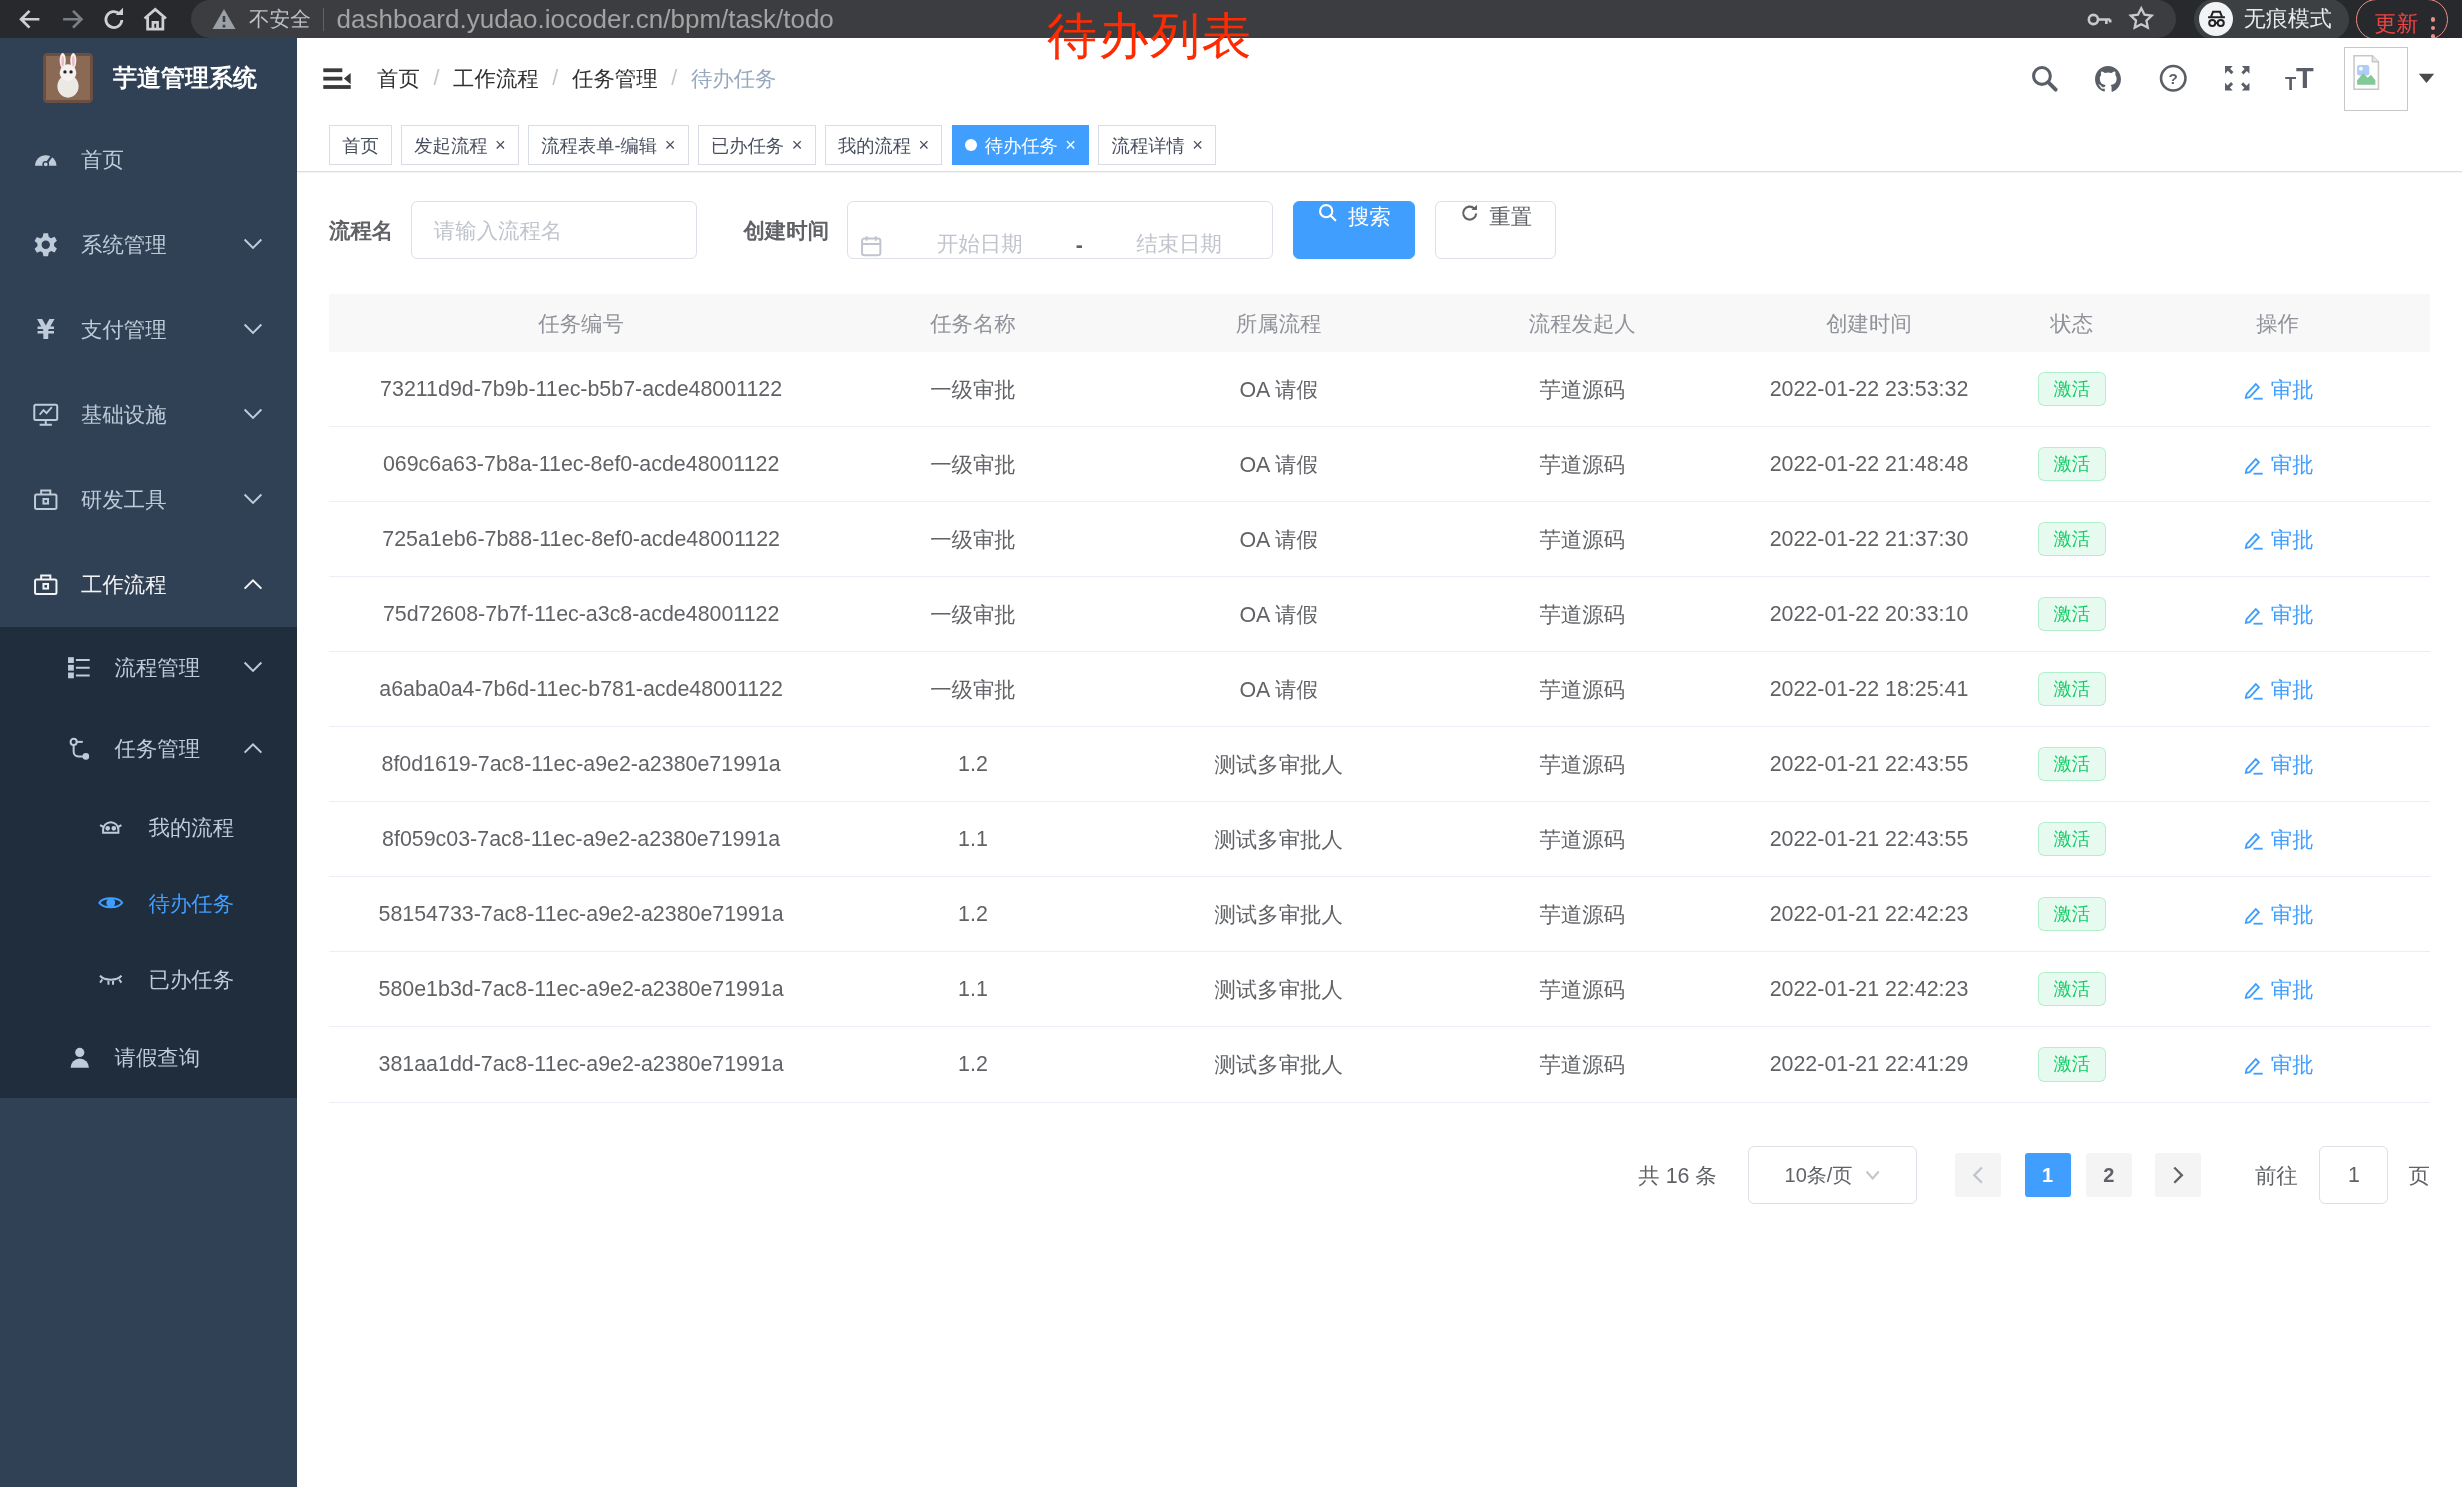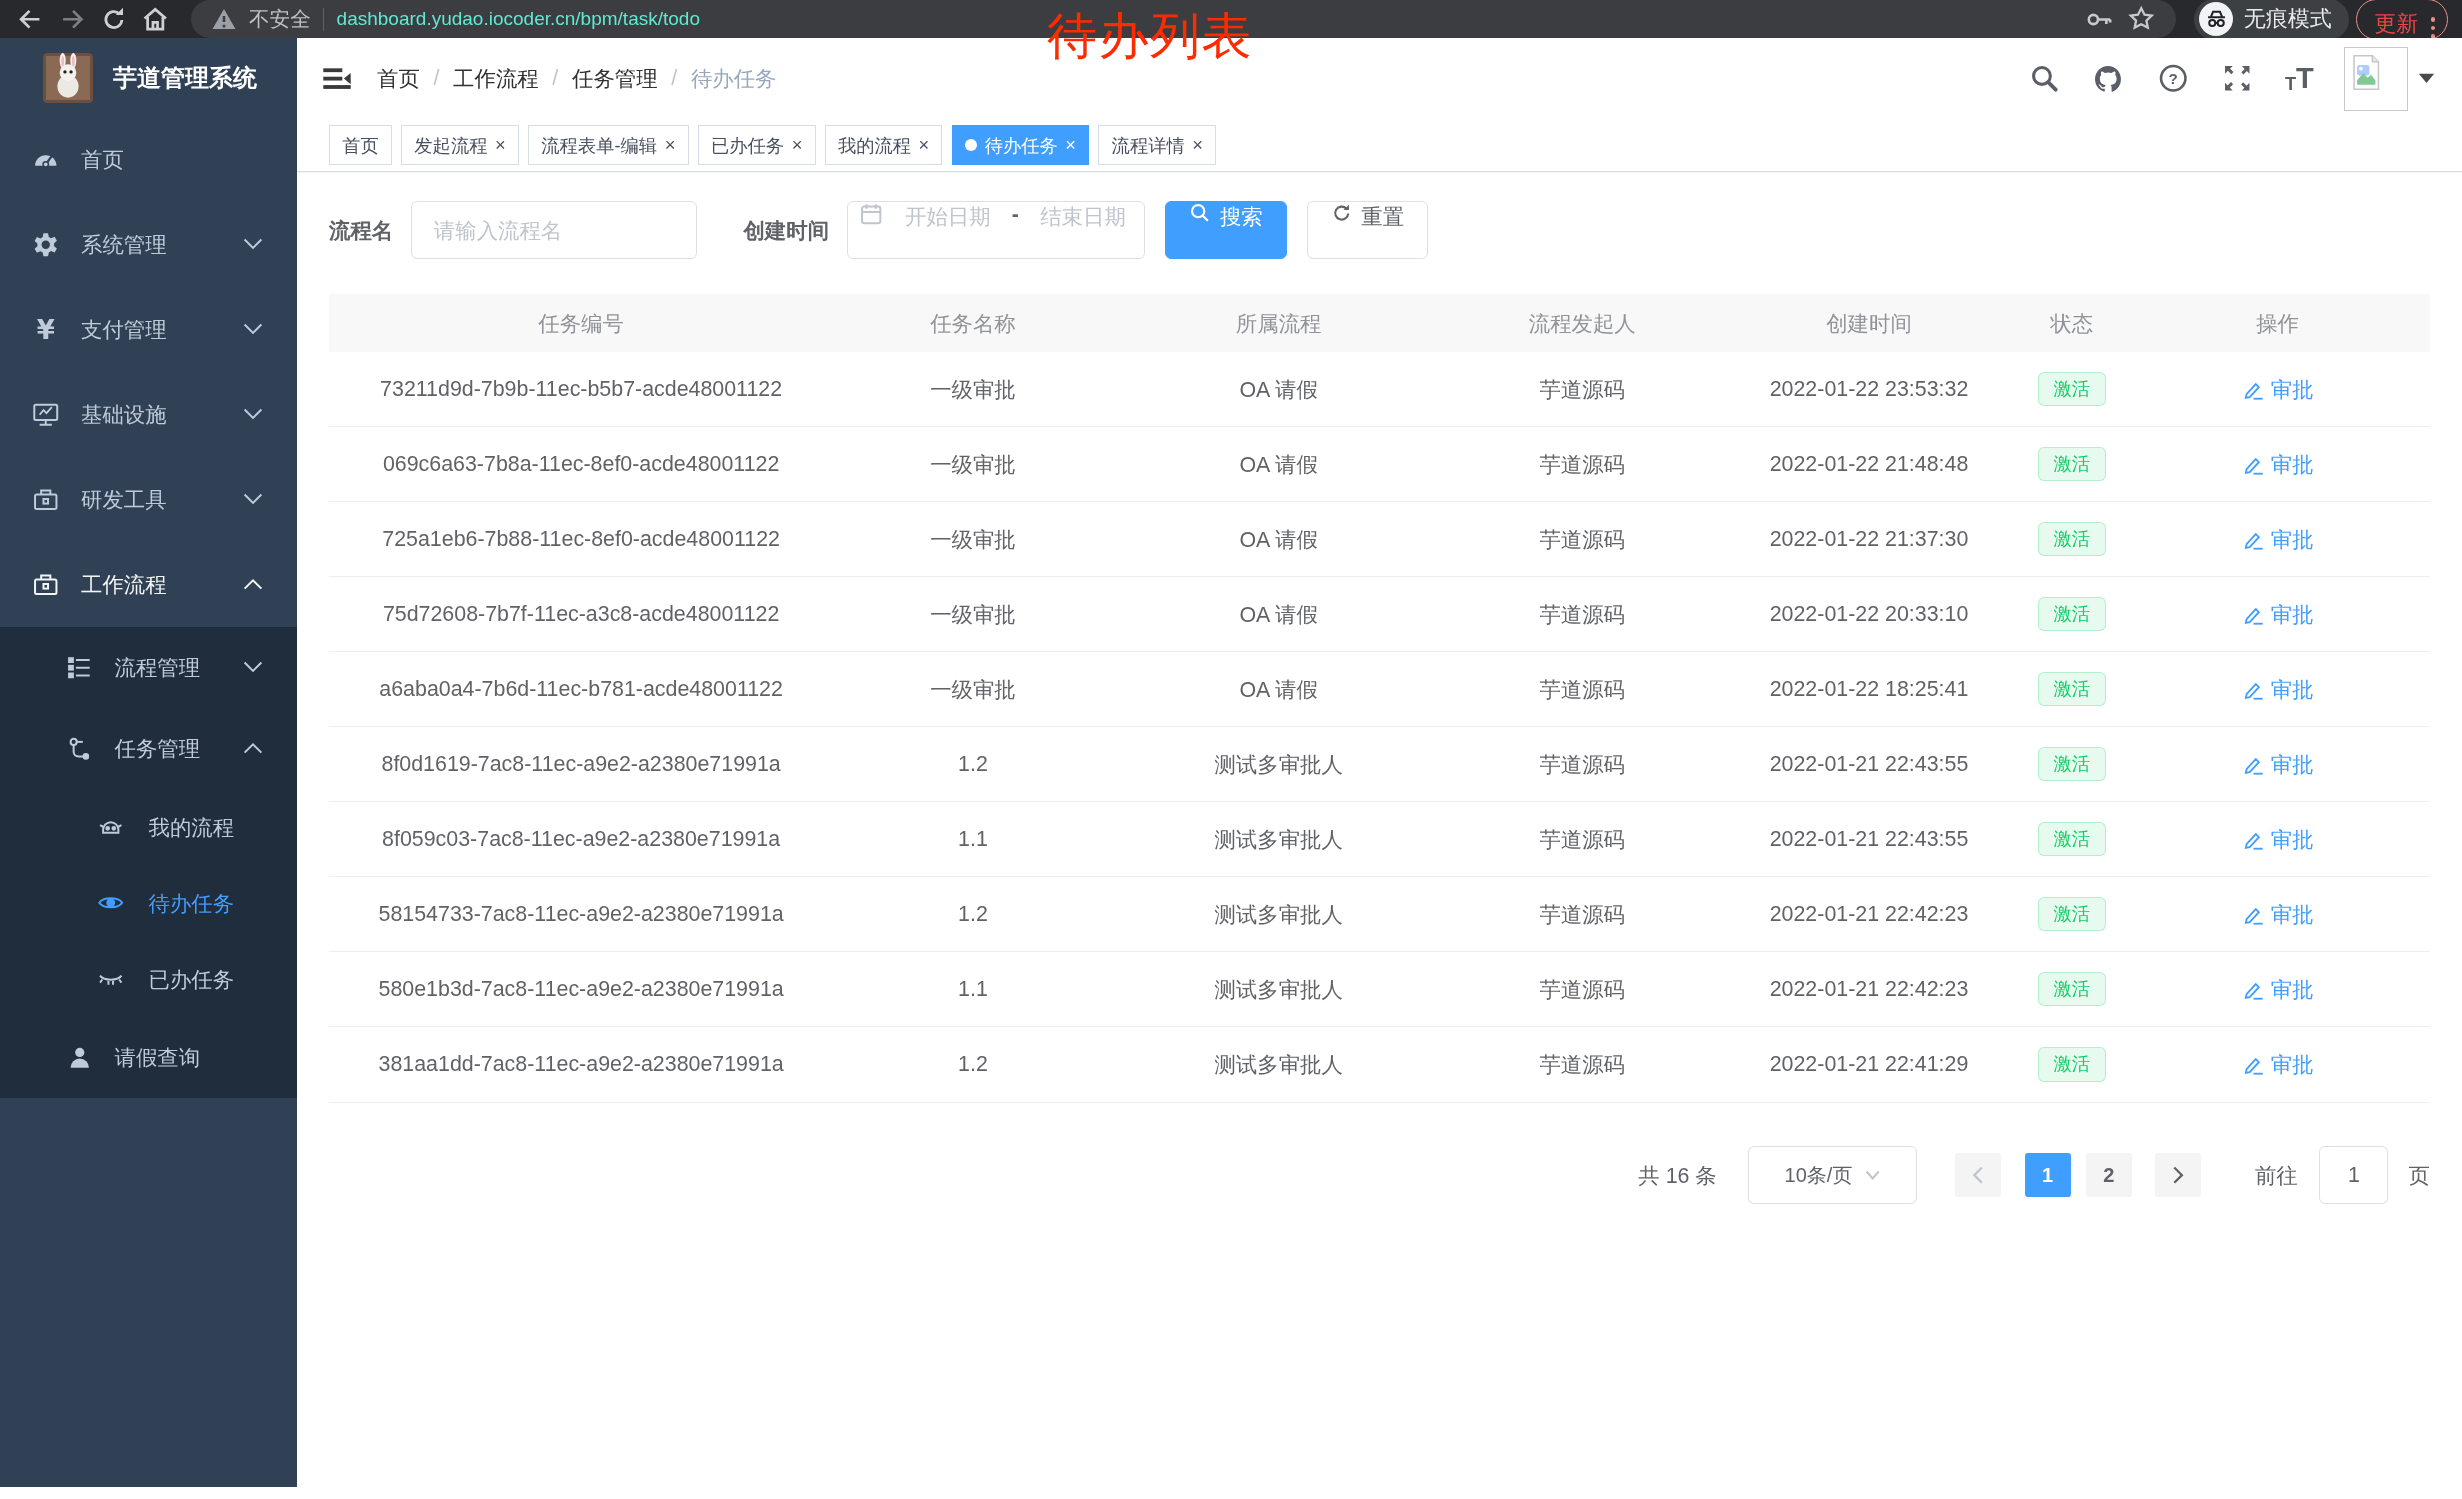--- a/index.html
+++ b/index.html
@@ -6,21 +6,21 @@
   html,body { width:2462px; height:1500px; overflow:hidden;
     font-family:"Liberation Sans","DejaVu Sans",sans-serif; background:#fff; position:relative; }
 
   
   .browser-bar { height:38px; background:#27292c; display:flex; align-items:center; padding:0 13.7px; gap:7.6px; }
   .nav-ic { width:34px; height:34px; display:flex; align-items:center; justify-content:center; flex:0 0 auto; }
   .omnibox { flex:1; height:38px; border-radius:19px; background:#3b3d41; display:flex; align-items:center;
     padding:0 20px; gap:12.2px; margin:0 10.7px; min-width:0; }
   .omni-sec { color:#bdc1c6; font-size:20.6px; }
   .omni-sep { width:1.5px; height:23px; background:#5f6368; }
-  .omni-url { color:#5eead4; font-size:19px; white-space:nowrap; overflow:hidden; flex:1; }
+  .omni-url { color:#a3a3a3; font-size:26px; white-space:nowrap; overflow:hidden; flex:1; }
   .incog { height:41px; border-radius:20.6px; background:#3c4043; display:flex; align-items:center; gap:10.7px; padding:0 17px 0 4.6px; flex:0 0 auto;}
   .incog-circle { width:34px; height:34px; border-radius:50%; background:#f1f3f4; display:flex; align-items:center; justify-content:center; }
   .incog-label { color:#e8eaed; font-size:22px; }
   .update-pill { height:41px; border:1.5px solid #ec8e88; border-radius:22px; display:flex; align-items:flex-end;
     gap:12.2px; padding:0 12.2px 0 17px; color:#ef4444; font-size:22px; flex:0 0 auto; }
   .vdots { display:flex; flex-direction:column; gap:3.8px; }
   .vdots i { width:4.6px; height:4.6px; border-radius:50%; background:#ec8e88; }
 
   
   .annotation { position:absolute; left:1047px; top:3.1px; font-size:50px; color:#ff2b00; z-index:50; letter-spacing:1.5px; }
@@ -65,21 +65,21 @@
   .tag.active { background:#409eff; border-color:#409eff; color:#fff; }
   .tag.active .dot { display:block; }
   .tag .x { font-size:18.3px; line-height:1; }
 
   
   .content { flex:1; padding:0 32px; }
   .filter-row { margin-top:29px; display:flex; align-items:center; height:58px; }
   .f-label { font-size:21.4px; font-weight:bold; color:#606266; margin-right:18.3px; }
   .f-input { width:286px; height:58px; border:0.8px solid #dcdfe6; border-radius:6.1px; display:flex; align-items:center;
     padding:0 21.4px; color:#c0c4cc; font-size:21.4px; background:#fff; }
-  .f-range { width:298px; height:58px; border:0.8px solid #dcdfe6; border-radius:6.1px; display:flex; align-items:flex-start;
+  .f-range { width:426px; height:58px; border:0.8px solid #dcdfe6; border-radius:6.1px; display:flex; align-items:flex-end;
     padding:0 11px; gap:13.7px; color:#c0c4cc; font-size:21.4px; background:#fff; }
   .f-range .sep { color:#606266; font-weight:bold; } .gap60 { width:46px; }
   .btn { height:58px; border-radius:6.1px; display:flex; align-items:flex-start; justify-content:center; gap:9.2px;
     font-size:21.4px; cursor:pointer; padding:0 23px; }
   .btn-primary { background:#409eff; color:#fff; border:0.8px solid #409eff; margin-left:20px; }
   .btn-plain { background:#fff; color:#606266; border:0.8px solid #dcdfe6; margin-left:20px; }
 
   .table { margin-top:35px; border-bottom:0.8px solid #ebeef5; }
   .t-grid { display:grid; grid-template-columns:24% 13.3% 15.8% 13.1% 14.2% 5.1% 14.5%; }
   .t-head { background:#f8f8f9; }

